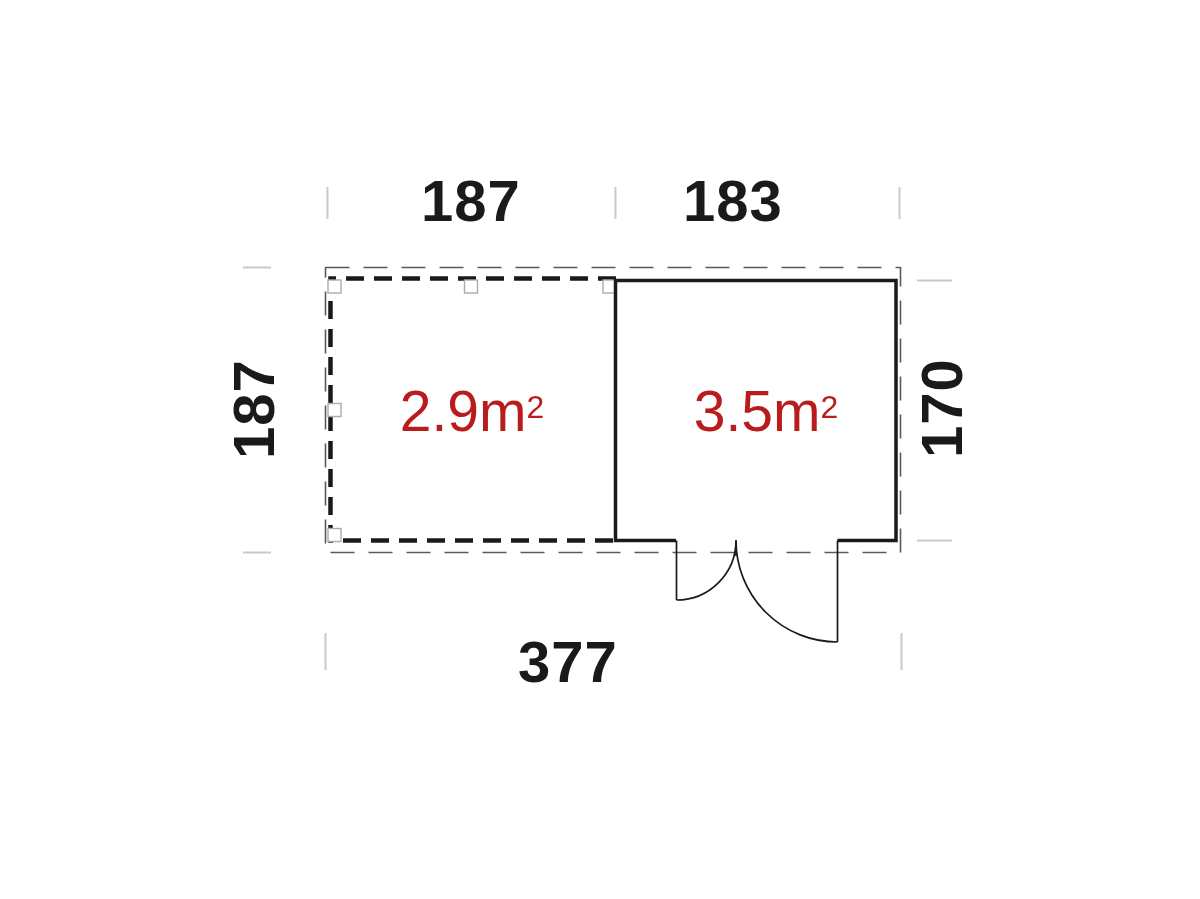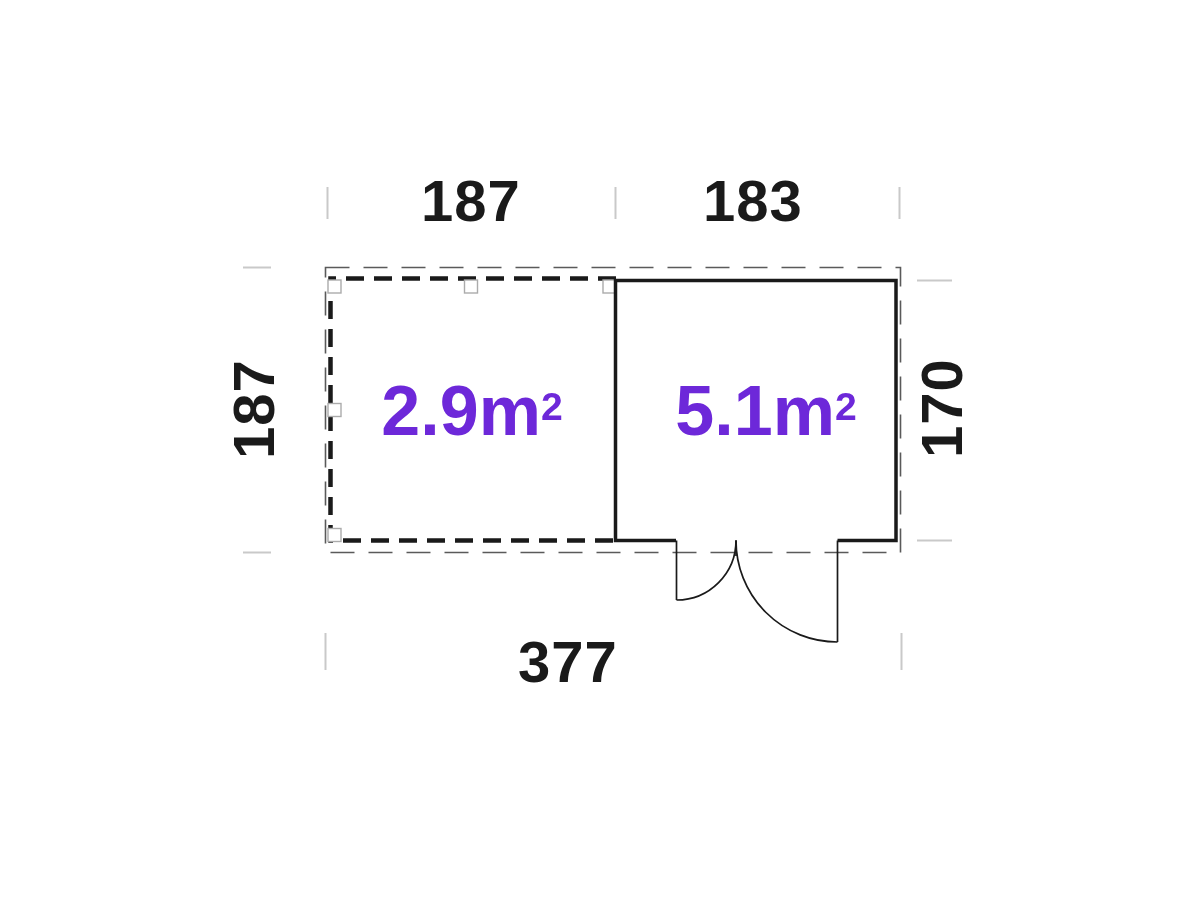--- a/index.html
+++ b/index.html
@@ -56,24 +56,24 @@
     font-size: 58px;
     line-height: 1;
     color: #1a1a1a;
     letter-spacing: 1px;
     white-space: nowrap;
   }
   .dim.rot { transform: translate(-50%, -50%) rotate(-90deg); }
   .area {
     position: absolute;
     transform: translate(-50%, -50%);
-    font-weight: 700;
-    font-size: 70px;
+    font-weight: 400;
+    font-size: 57px;
     line-height: 1;
-    color: #6d28d9;
+    color: #b91c1c;
     white-space: nowrap;
   }
   .area sup {
     font-size: 56%;
     vertical-align: 0.38em;
     line-height: 0;
   }
 </style>
 </head>
 <body>
@@ -112,25 +112,25 @@
       <path class="door-line" d="M676.5,540.5 V600"></path>
       <path class="door-line" d="M676.5,600 A59.5,59.5 0 0 0 736,540.5"></path>
       <path class="door-line" d="M736,540.5 V556"></path>
       <path class="door-line" d="M736,540.5 A101.5,101.5 0 0 0 837.5,642"></path>
       <path class="door-line" d="M837.5,540.5 V642"></path>
     </g>
   </svg>
 
   <div class="dim" style="left:471px; top:201px;">187</div>
 
-  <div class="dim" style="left:753px; top:201px;">183</div>
+  <div class="dim" style="left:733px; top:201px;">183</div>
 
   <div class="dim rot" style="left:254px; top:409px;">187</div>
 
   <div class="dim rot" style="left:942px; top:408px;">170</div>
 
   <div class="dim" style="left:568px; top:662px;">377</div>
 
   <div class="area" style="left:472px; top:411px;"><span>2.9m</span><sup>2</sup></div>
 
-  <div class="area" style="left:766px; top:411px;"><span>5.1m</span><sup>2</sup></div>
+  <div class="area" style="left:766px; top:411px;"><span>3.5m</span><sup>2</sup></div>
 
 </div>
 
 </body></html>

